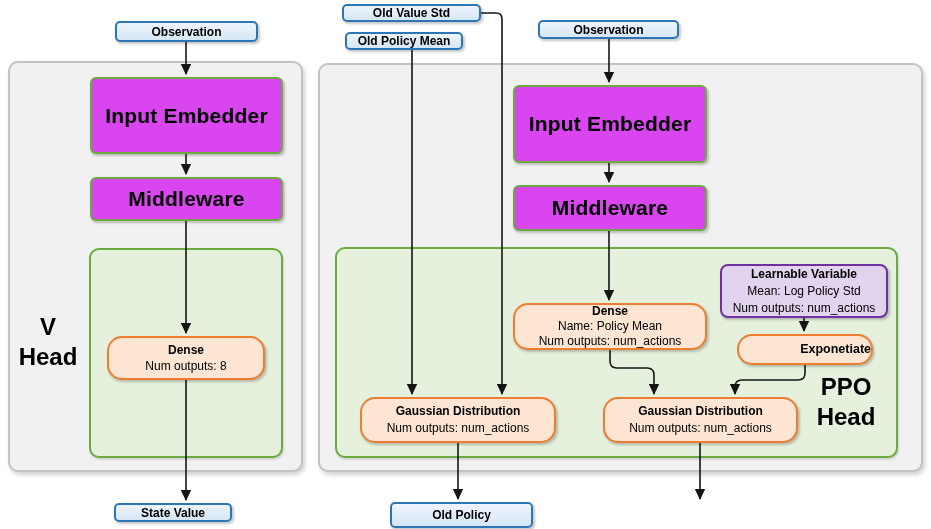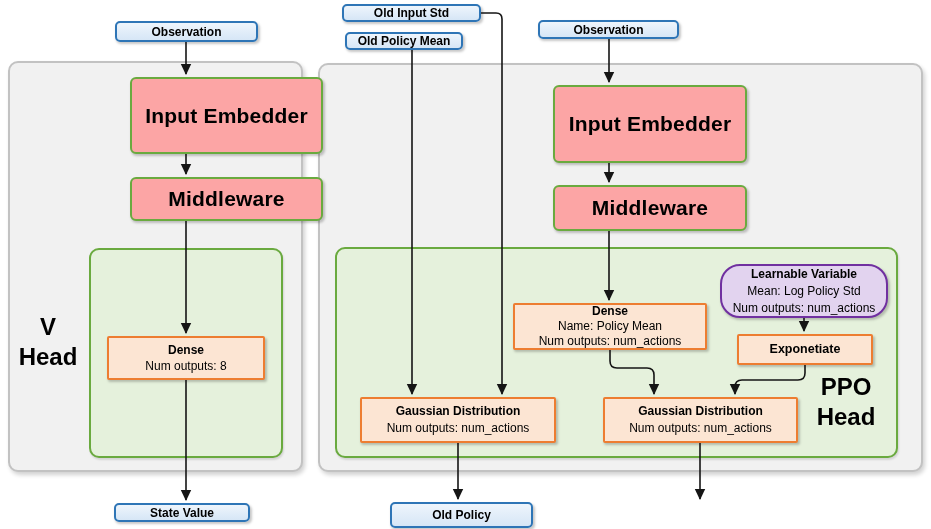--- a/index.html
+++ b/index.html
@@ -18,29 +18,29 @@
   .node{
     position:absolute;box-sizing:border-box;display:flex;flex-direction:column;
     align-items:center;justify-content:center;text-align:center;
     box-shadow:1.5px 2px 2.5px rgba(0,0,0,0.22);
   }
   .io{
     background:linear-gradient(#eef5fc,#d6e6f6);border:2.5px solid #2e75b6;border-radius:5px;
     font-size:12px;font-weight:bold;
   }
   .green{
-    background:#fca5a5;border:2.5px solid #6aaa3f;border-radius:6px;
-    font-size:21px;font-weight:bold;letter-spacing:0.2px;margin-left:40px;
+    background:#d946ef;border:2.5px solid #6aaa3f;border-radius:6px;
+    font-size:21px;font-weight:bold;letter-spacing:0.2px;
   }
   .orange{
-    background:#fce5d3;border:2.5px solid #ed7d31;border-radius:2px;
+    background:#fce5d3;border:2.5px solid #ed7d31;border-radius:15px;
     font-size:12px;line-height:15px;
   }
   .purple{
-    background:#e2d3ef;border:2.5px solid #7030a0;border-radius:20px;
+    background:#e2d3ef;border:2.5px solid #7030a0;border-radius:8px;
     font-size:12px;line-height:17px;
   }
   .node .title{font-weight:bold;}
   .node .sub{font-weight:normal;}
   .dense2 .sub{line-height:16px;}
   .gauss{line-height:17px;justify-content:center;}
   .expo-label{font-weight:bold;font-size:12.5px;}
   .big-label{
     position:absolute;text-align:center;font-size:24px;font-weight:bold;line-height:30px;
   }
@@ -64,30 +64,30 @@
   <div class="node green" style="left:90px;top:77px;width:193px;height:77px;">
     <span>Input Embedder</span>
   </div>
   <div class="node green" style="left:90px;top:177px;width:193px;height:44px;">
     <span>Middleware</span>
   </div>
   <div class="node orange dense2" style="left:107px;top:336px;width:158px;height:44px;">
     <span class="title">Dense</span>
     <span class="sub">Num outputs: 8</span>
   </div>
-  <div class="node io" style="left:114px;top:503px;width:136px;height:19px;">
+  <div class="node io" style="left:114px;top:503px;width:118px;height:19px;">
     <span>State Value</span>
   </div>
   <div class="big-label" style="left:14px;top:312px;width:68px;">
     <div>V</div>
     <div>Head</div>
   </div>
 
   <div class="node io" style="left:342px;top:4px;width:139px;height:18px;">
-    <span>Old Input Std</span>
+    <span>Old Value Std</span>
   </div>
   <div class="node io" style="left:345px;top:32px;width:118px;height:18px;">
     <span>Old Policy Mean</span>
   </div>
   <div class="node io" style="left:538px;top:20px;width:141px;height:19px;">
     <span>Observation</span>
   </div>
 
   <div class="node green" style="left:513px;top:85px;width:194px;height:78px;">
     <span>Input Embedder</span>
@@ -98,21 +98,21 @@
   <div class="node orange" style="left:513px;top:303px;width:194px;height:47px;">
     <span class="title">Dense</span>
     <span class="sub">Name: Policy Mean</span>
     <span class="sub">Num outputs: num_actions</span>
   </div>
   <div class="node purple" style="left:720px;top:264px;width:168px;height:54px;">
     <span class="title">Learnable Variable</span>
     <span class="sub">Mean: Log Policy Std</span>
     <span class="sub">Num outputs: num_actions</span>
   </div>
-  <div class="node orange" style="left:737px;top:334px;width:136px;height:31px;">
+  <div class="node orange" style="left:737px;top:334px;width:136px;height:31px;align-items:flex-end;">
     <span class="expo-label">Exponetiate</span>
   </div>
   <div class="node orange gauss" style="left:360px;top:397px;width:196px;height:46px;">
     <span class="title">Gaussian Distribution</span>
     <span class="sub">Num outputs: num_actions</span>
   </div>
   <div class="node orange gauss" style="left:603px;top:397px;width:195px;height:46px;">
     <span class="title">Gaussian Distribution</span>
     <span class="sub">Num outputs: num_actions</span>
   </div>

